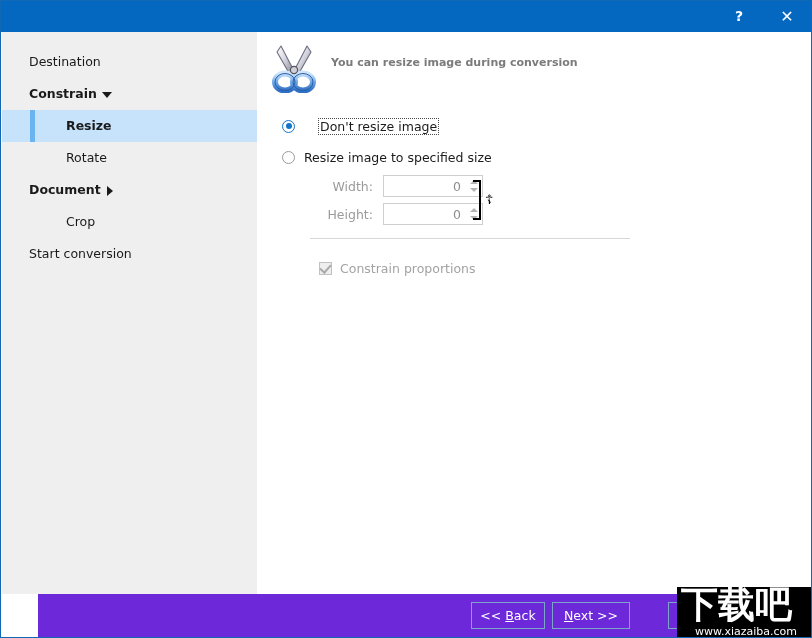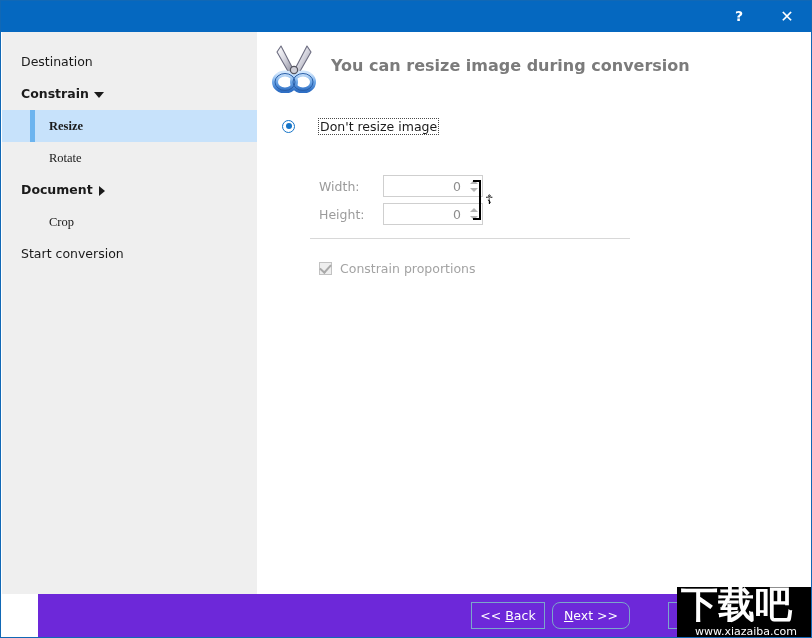--- a/index.html
+++ b/index.html
@@ -61,32 +61,31 @@
     position: absolute;
     left: 1px; top: 31px;
     width: 255px;
     height: 562px;
     background: #efefef;
   }
   .nav-item {
     position: relative;
     height: 32px;
     line-height: 32px;
-    padding-left: 19px;
+    padding-left: 27px;
     color: #1a1a1a;
     font-size: 12.5px;
     white-space: nowrap;
     cursor: default;
   }
   .nav-item.group {
     font-weight: bold;
   }
   .nav-item.child {
-    padding-left: 47px;
-    font-family: Liberation Serif, serif;
+    padding-left: 64px;
   }
   .nav-item.selected {
     background: #c7e2fb;
     font-weight: bold;
   }
   .nav-item.selected::before {
     content: "";
     position: absolute;
     left: 28px; top: 0;
     width: 5px; height: 32px;
@@ -127,21 +126,21 @@
     height: 56px;
   }
   .hdr-icon {
     position: absolute;
     left: 0; top: 4px;
     width: 50px; height: 50px;
   }
   .hdr-title {
     position: absolute;
     left: 62px; top: 17px;
-    font-size: 16px;
+    font-size: 11px;
     font-weight: bold;
     color: #7b7b7b;
     white-space: nowrap;
   }
 
   
   .radio-row {
     position: absolute;
     left: 25px;
     height: 18px;
@@ -189,20 +188,21 @@
     left: 62px;
     height: 22px;
     display: flex;
     align-items: center;
   }
   .field-row.w { top: 143px; }
   .field-row.h { top: 171px; }
 
   .field-label {
     width: 54px;
+    text-align: right;
     font-size: 12.5px;
     color: #9b9b9b;
     white-space: nowrap;
   }
   .spin {
     margin-left: 10px;
     width: 100px;
     height: 22px;
     box-sizing: border-box;
     border: 1px solid #cfcfcf;
@@ -320,21 +320,21 @@
     background: transparent;
     color: #ffffff;
     font-size: 12.5px;
     line-height: 25px;
     text-align: center;
     cursor: default;
     user-select: none;
   }
   .btn u { text-decoration: underline; }
   .btn-back  { left: 433px; width: 74px; }
-  .btn-next  { left: 514px; width: 78px; border-radius: 8px; }
+  .btn-next  { left: 514px; width: 78px; }
   .btn-start { left: 630px; width: 96px; color: #7fc3ff; font-weight: bold; }
 
   
   .watermark {
     position: absolute;
     left: 676px; top: 586px;
     width: 136px;
     height: 52px;
     background: #000000;
     overflow: hidden;
@@ -428,20 +428,24 @@
         </svg>
       </div>
       <div class="hdr-title">You can resize image during conversion</div>
     </div>
 
     <div class="radio-row r1">
       <span class="radio on"></span>
       <span class="radio-label focused">Don't resize image</span>
     </div>
 
+    <div class="radio-row r2">
+      <span class="radio"></span>
+      <span class="radio-label">Resize image to specified size</span>
+    </div>
 
     <div class="field-row w">
       <span class="field-label">Width:</span>
       <span class="spin">
         <span class="spin-val">0</span>
         <span class="spin-arrows">
           <i class="up"></i>
           <i class="dn"></i>
         </span>
       </span>

